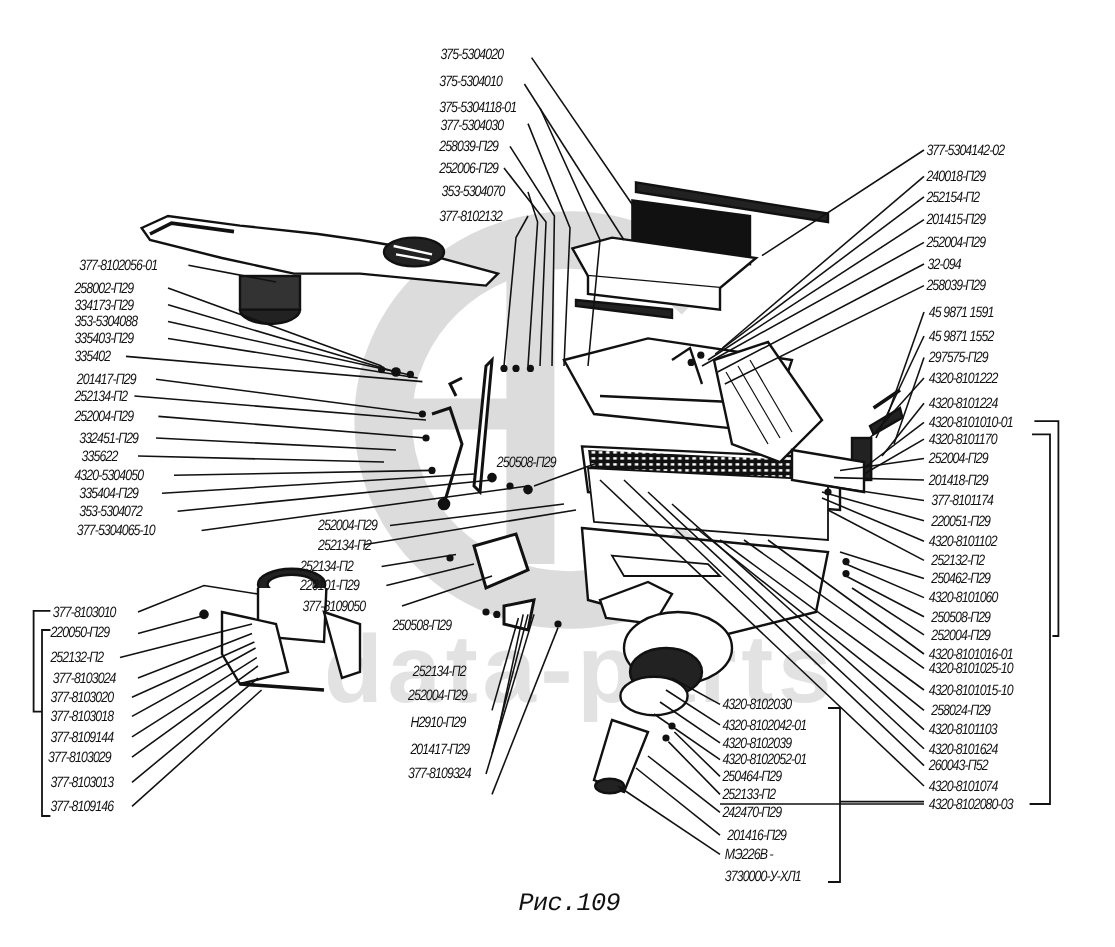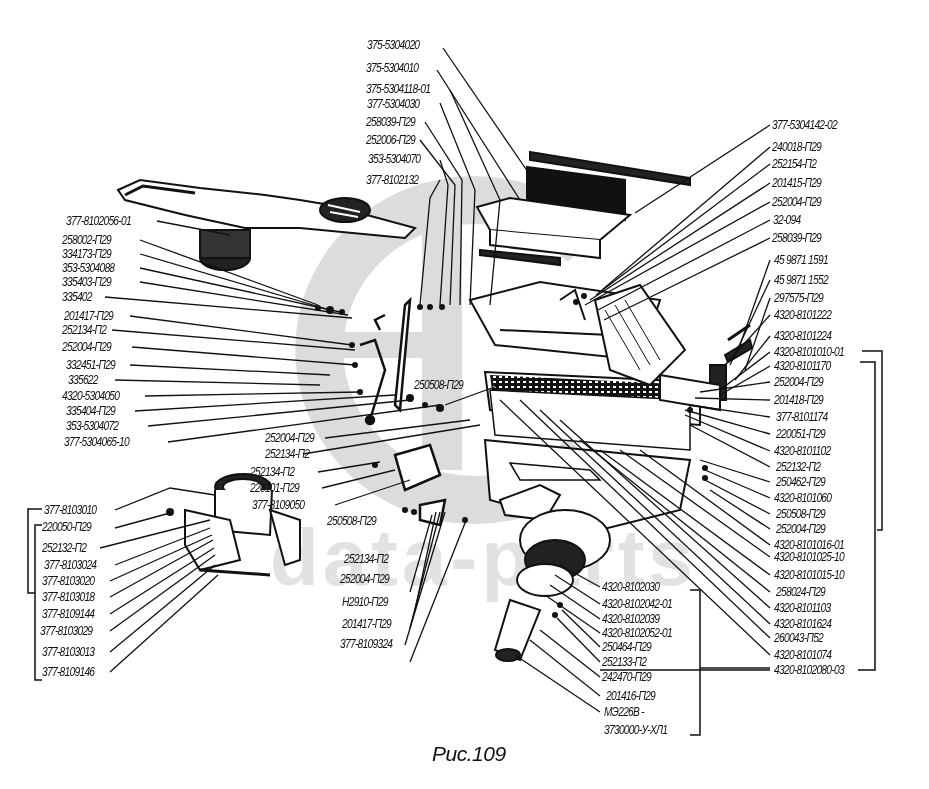--- a/index.html
+++ b/index.html
@@ -12,21 +12,21 @@
     font-size: 12.5px;
     letter-spacing: -0.9px;
     color: #111;
     white-space: nowrap;
     line-height: 12px;
     transform: scaleX(0.82);
     transform-origin: left center;
   }
   .caption {
     position: absolute; left: 432px; top: 742px;
-    font-family: Liberation Sans, sans-serif; font-style: italic;
+    font-family: Liberation Mono, monospace; font-style: italic;
     font-size: 21px; color: #111; letter-spacing: -0.5px;
   }
   svg text { font-family: "Liberation Sans", sans-serif; }
 </style>
 </head>
 <body>
 
 <div id="stage">
   <svg id="art" width="929" height="789" viewBox="0 0 929 789" style="position:absolute;left:0;top:0">
 

